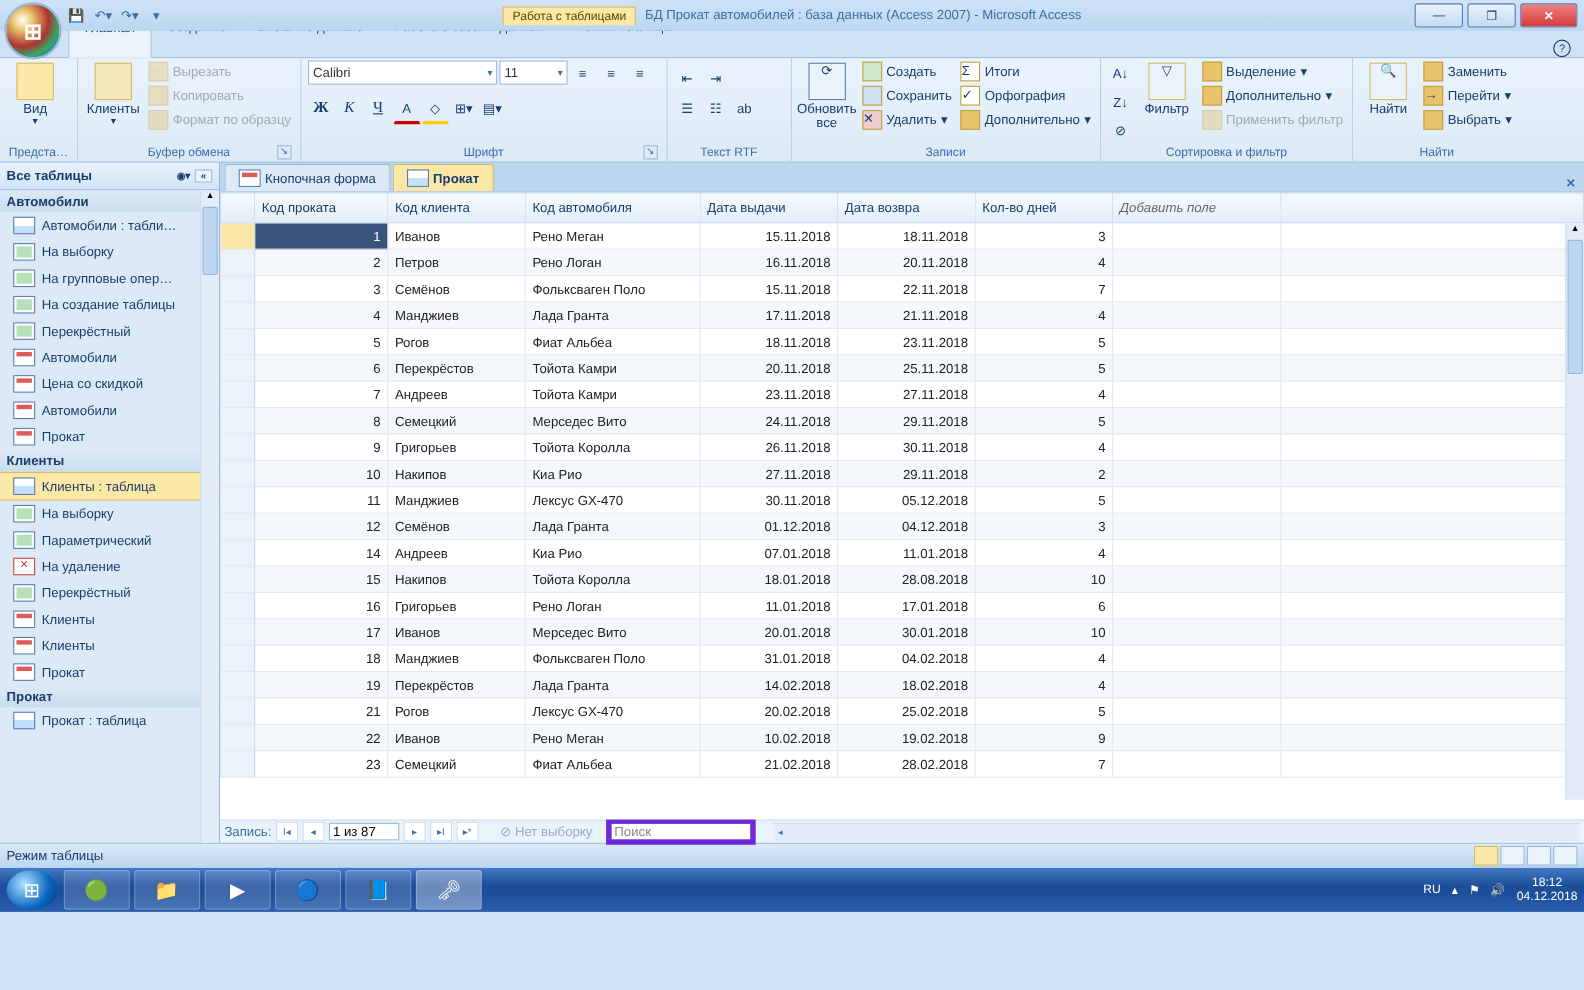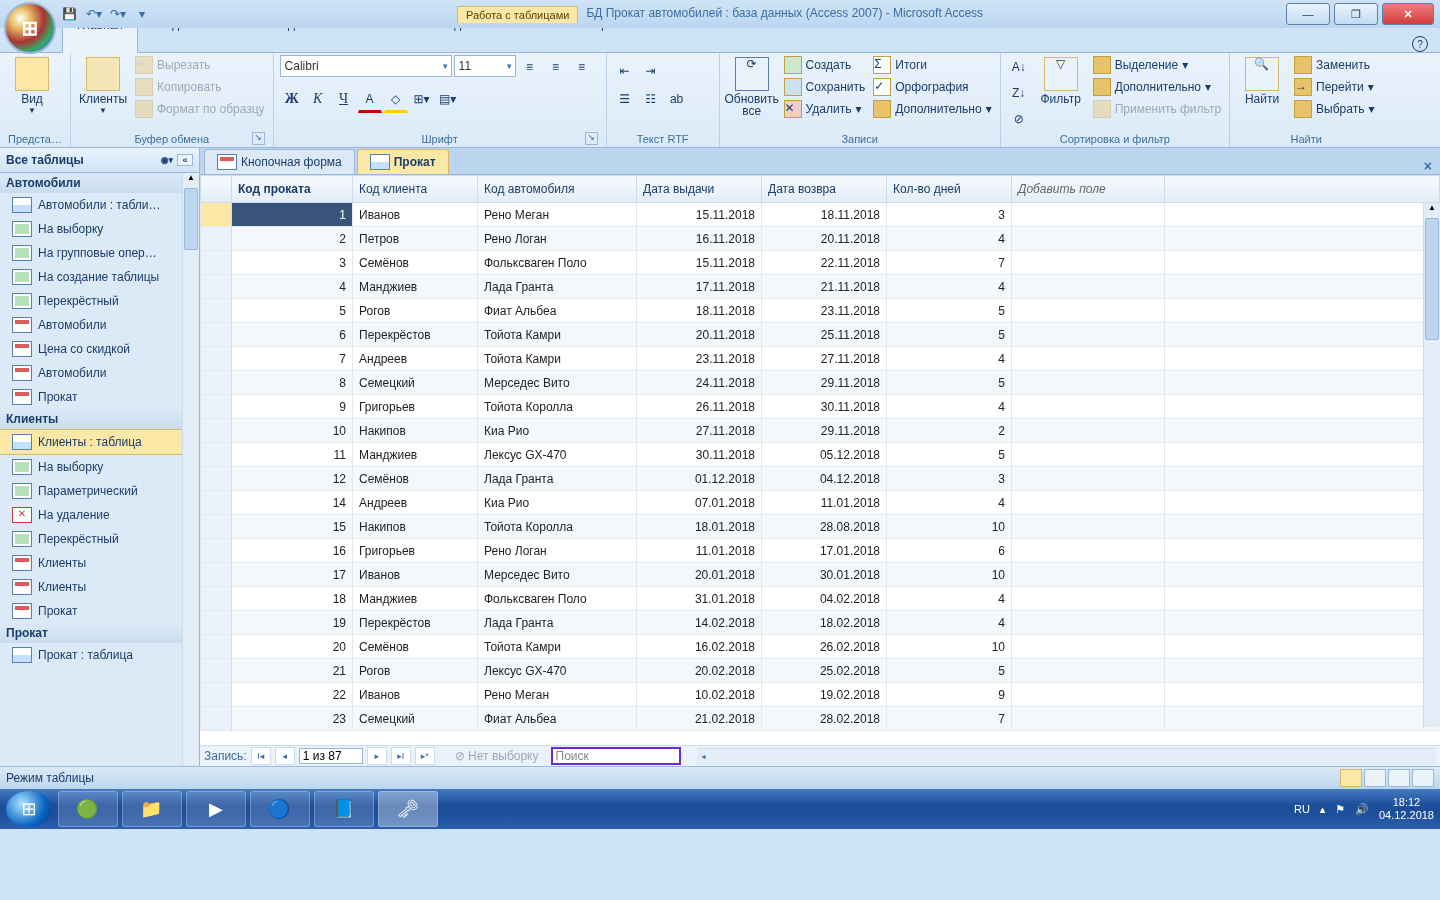--- a/index.html
+++ b/index.html
@@ -69,21 +69,21 @@
 .grid tr.active-row td.row-sel{background:#fce8a6}
 .grid tr.active-row td.id-cell{background:#39537a;color:#fff}
 .grid tr:nth-child(even) td:not(.row-sel){background:#f5f8fb}
 .grid tr.active-row td:not(.row-sel):not(.id-cell){background:#fff}
 .vscroll{position:absolute;right:0;top:28px;bottom:18px;width:16px;background:#e3edf8;border-left:1px solid #cadcee}
 .vscroll-thumb{background:#bcd6f0;border:1px solid #9ab7d9;border-radius:2px;margin:1px;height:120px}
 .hscroll{position:absolute;left:0;right:16px;bottom:0;height:18px;background:#e3edf8;border-top:1px solid #cadcee;display:flex;align-items:center}
 .rec-nav{height:20px;background:#eaf3fc;border-top:1px solid #cadcee;display:flex;align-items:center;padding:0 4px;color:#3a6ea5;gap:4px}
 .rec-btn{width:18px;height:16px;display:flex;align-items:center;justify-content:center;background:#fff;border:1px solid #cadcee;font-size:9px}
 .rec-input{width:56px;height:14px;border:1px solid #9ab7d9;background:#fff;padding:0 3px;color:#000000}
-.rec-search{flex:0 0 120px;height:14px;border:2px solid #6d28d9;background:#fff;padding:0 3px;color:#888;margin-left:8px}
+.rec-search{flex:0 0 120px;height:14px;border:5px solid #6d28d9;background:#fff;padding:0 3px;color:#888;margin-left:8px}
 .statusbar{height:22px;background:linear-gradient(#dceaf7,#bcd6f0);border-top:1px solid #9ab7d9;display:flex;align-items:center;padding:0 6px;color:#1a3d6d}
 .status-views{margin-left:auto;display:flex;gap:2px}
 .sv-btn{width:20px;height:16px;border:1px solid #9ab7d9;background:#eaf3fc}
 .sv-btn.on{background:#fce8a6;border-color:#d4b968}
 .taskbar{height:40px;background:linear-gradient(#447ac4,#1d4e9a 40%,#1d4e9a 60%,#2a5fae);display:flex;align-items:center;padding:0 6px;color:#fff}
 .start-btn{width:46px;height:36px;border-radius:50%;background:radial-gradient(circle at 35% 35%,#aee4ff,#0a64c2 60%,#053a72);display:flex;align-items:center;justify-content:center;margin-right:6px;font-size:18px}
 .task-btn{width:58px;height:34px;background:rgba(255,255,255,.15);border:1px solid rgba(255,255,255,.25);border-radius:3px;margin-right:4px;display:flex;align-items:center;justify-content:center;font-size:18px}
 .task-btn.active{background:rgba(255,255,255,.35)}
 .tray{margin-left:auto;display:flex;align-items:center;gap:10px;font-size:11px}
 .clock{text-align:center;line-height:13px}
@@ -380,21 +380,21 @@
           <span class="nav-ico ico-table"></span>
           <span>Прокат</span>
         </div>
       <div class="doc-close">×</div>
     </div>
     <div class="grid-wrap">
       <table class="grid">
         <thead>
             <tr id="grid-head">
               <th style="width: 18px;"></th>
-              <th style="width: 108px; font-weight: bold;">Код проката</th>
+              <th style="width: 108px;">Код проката</th>
               <th style="width: 112px;">Код клиента</th>
               <th style="width: 146px;">Код автомобиля</th>
               <th style="width: 112px; margin-left: 40px;">Дата выдачи</th>
               <th style="width: 112px;">Дата возвра</th>
               <th style="width: 112px;">Кол-во дней</th>
               <th class="add-field" style="width: 140px;">Добавить поле</th>
               <th></th>
             </tr>
           </thead>
         <tbody id="grid-body">
@@ -586,31 +586,20 @@
               <td></td>
             </tr>
             <tr>
               <td class="row-sel"></td>
               <td class="num">19</td>
               <td>Перекрёстов</td>
               <td>Лада Гранта</td>
               <td class="num">14.02.2018</td>
               <td class="num">18.02.2018</td>
               <td class="num">4</td>
-              <td></td>
-              <td></td>
-            </tr>
-            <tr>
-              <td class="row-sel"></td>
-              <td class="num">20</td>
-              <td>Семёнов</td>
-              <td>Тойота Камри</td>
-              <td class="num">16.02.2018</td>
-              <td class="num">26.02.2018</td>
-              <td class="num">10</td>
               <td></td>
               <td></td>
             </tr>
             <tr>
               <td class="row-sel"></td>
               <td class="num">21</td>
               <td>Рогов</td>
               <td>Лексус GX-470</td>
               <td class="num">20.02.2018</td>
               <td class="num">25.02.2018</td>

